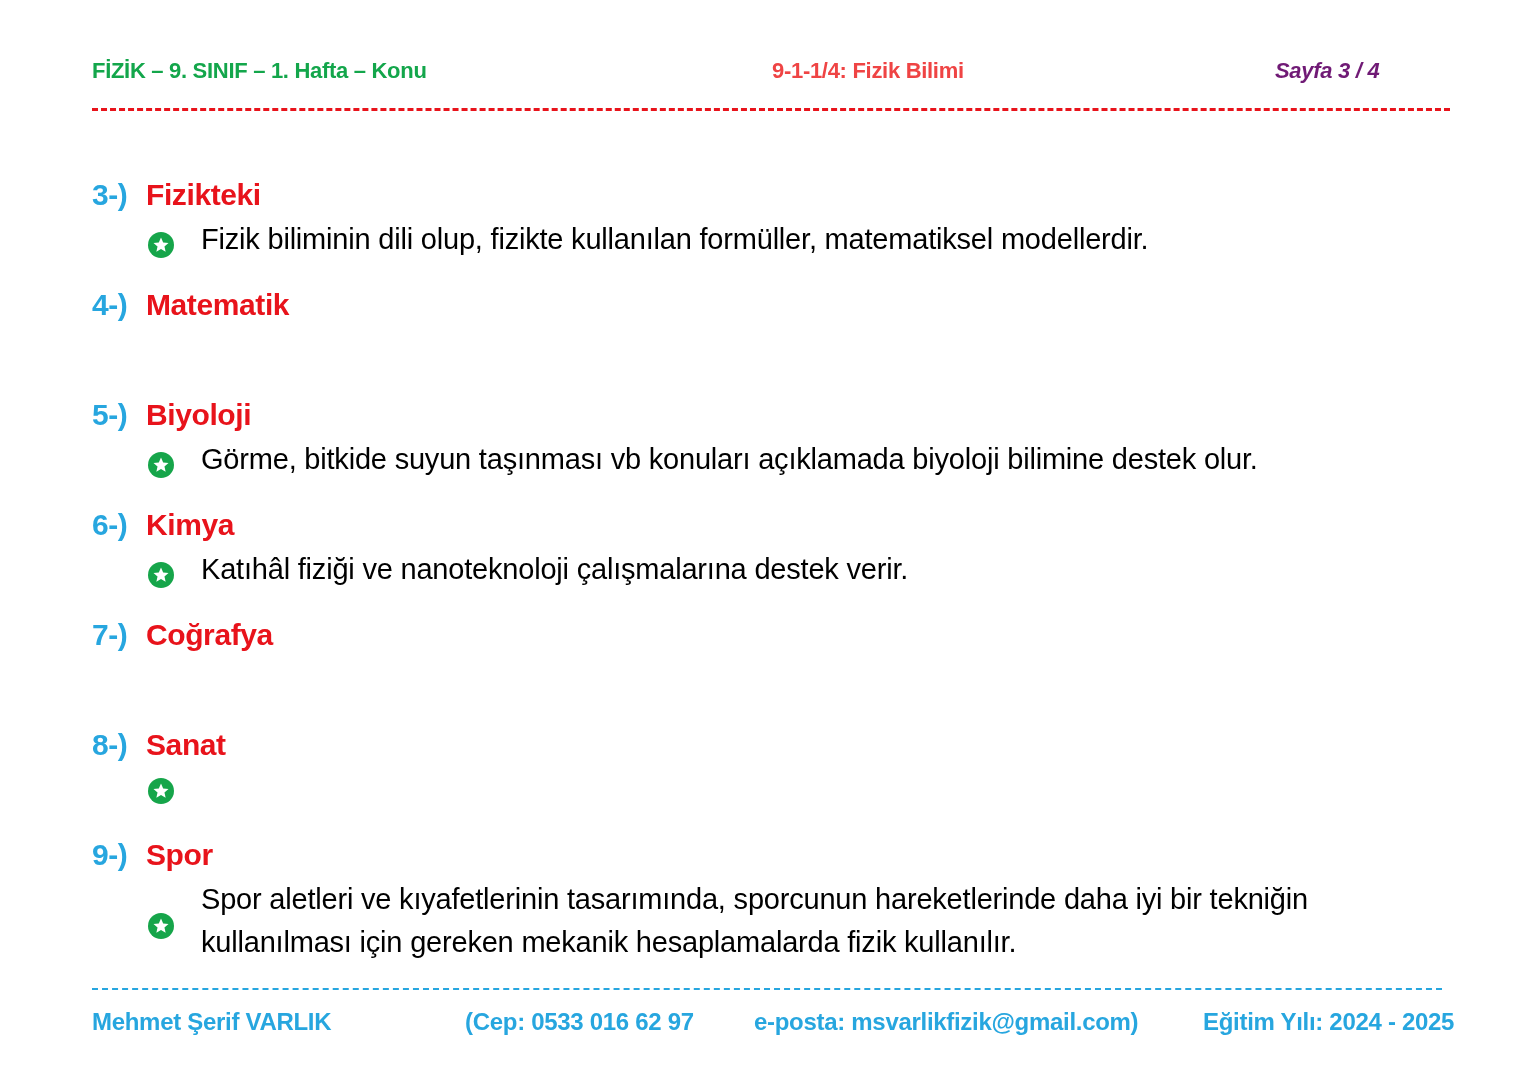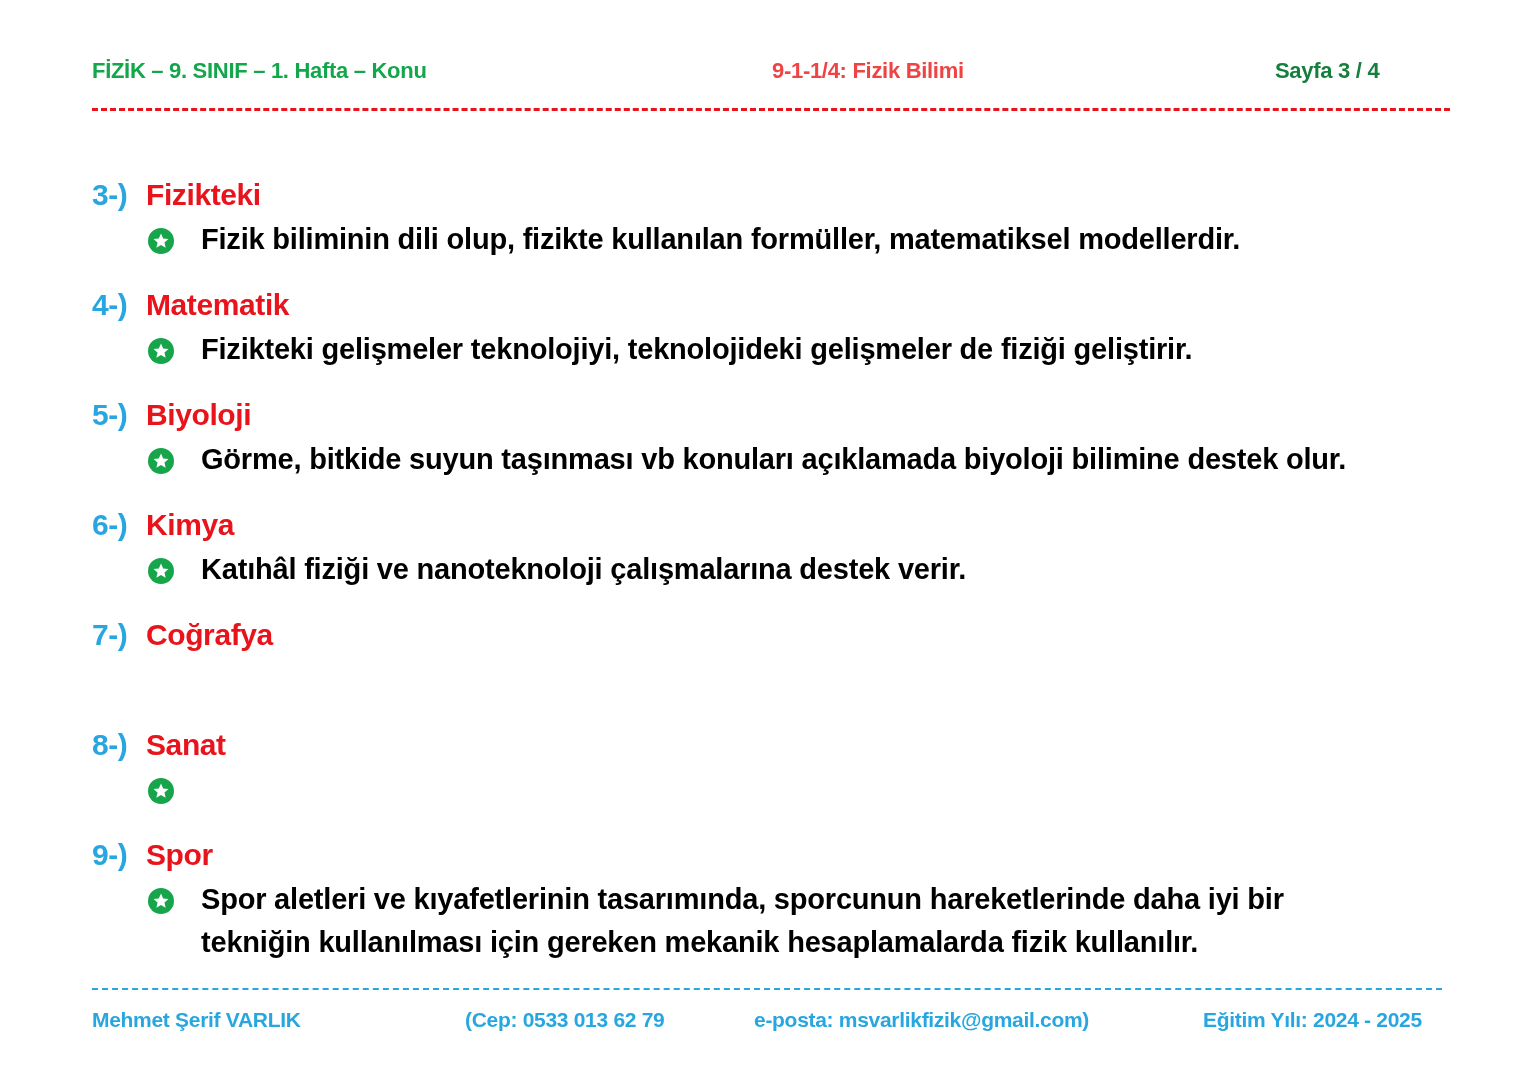--- a/index.html
+++ b/index.html
@@ -2,33 +2,33 @@
 <html><head>
 <meta charset="utf-8">
 <style>
   html, body { margin:0; padding:0; background:#ffffff; }
   body { width:1532px; height:1080px; position:relative; overflow:hidden;
          font-family:"Liberation Sans", sans-serif; }
   .page { position:absolute; left:0; top:0; width:1532px; height:1080px; }
   .hdr { position:absolute; top:58px; font-weight:bold; font-size:22px; letter-spacing:-0.3px; }
   .hdr-left { left:92px; color:#13a64b; }
   .hdr-mid { left:772px; color:#ef4444; }
-  .hdr-right { left:1275px; color:#15803d; }
+  .hdr-right { left:1275px; color:#701a75;font-style:italic; }
   .dash { position:absolute; height:0; border-top:3px dashed; }
   .dash-top { left:92px; top:108px; width:1358px; border-color:#e8131b; }
   .dash-bot { left:92px; top:988px; width:1350px; border-color:#27a6df; border-top-width:2px; }
   .section { position:absolute; left:92px; width:1380px; }
   .sec-title { display:flex; align-items:baseline; font-weight:bold; font-size:30px; height:40px; letter-spacing:-0.4px; }
   .sec-num { color:#27a6df; width:54px; }
   .sec-name { color:#e8131b; }
-  .item { display:flex; align-items:flex-start; margin-left:56px; margin-top:6px;font-weight:bold; }
+  .item { display:flex; align-items:center; margin-left:56px; margin-top:6px; }
   .star { width:26px; height:26px; border-radius:50%; background:#16a54a; display:flex; align-items:center; justify-content:center; margin-top:4px; flex-shrink:0; }
   .star svg { width:18px; height:18px; }
   .item-text { margin-left:27px; font-size:29px; color:#000; line-height:43px; letter-spacing:-0.2px; margin-top:-6px; }
-  .ftr { position:absolute; top:1008px; font-weight:bold; font-size:21px; color:#27a6df; letter-spacing:-0.3px; }
+  .ftr { position:absolute; top:1008px; font-weight:bold; font-size:24px; color:#27a6df; letter-spacing:-0.3px; }
   .ftr-name { left:92px; }
   .ftr-phone { left:465px; }
   .ftr-email { left:754px; }
   .ftr-year { left:1203px; }
 </style>
 </head>
 <body>
 
 <div class="page">
   <div class="hdr hdr-left">FİZİK – 9. SINIF – 1. Hafta – Konu</div>
@@ -48,28 +48,20 @@
           </svg>
         </span>
         <span class="item-text">Fizik biliminin dili olup, fizikte kullanılan formüller, matematiksel modellerdir.</span>
       </div>
   </div>
 
   <div class="section" style="top:288px;">
     <div class="sec-title">
         <span class="sec-num">4-)</span>
         <span class="sec-name">Matematik</span>
-      </div>
-    <div class="item">
-        <span class="star">
-          <svg viewBox="0 0 24 24">
-            <path d="M12 2l2.9 6.6 7.1.6-5.4 4.7 1.6 7-6.2-3.7-6.2 3.7 1.6-7L2 9.2l7.1-.6z" fill="#fff"></path>
-          </svg>
-        </span>
-        <span class="item-text">Fizikteki gelişmeler teknolojiyi, teknolojideki gelişmeler de fiziği geliştirir.</span>
       </div>
   </div>
 
   <div class="section" style="top:398px;">
     <div class="sec-title">
         <span class="sec-num">5-)</span>
         <span class="sec-name">Biyoloji</span>
       </div>
     <div class="item">
         <span class="star">
@@ -127,16 +119,16 @@
           <svg viewBox="0 0 24 24">
             <path d="M12 2l2.9 6.6 7.1.6-5.4 4.7 1.6 7-6.2-3.7-6.2 3.7 1.6-7L2 9.2l7.1-.6z" fill="#fff"></path>
           </svg>
         </span>
         <span class="item-text" style="width:1200px;">Spor aletleri ve kıyafetlerinin tasarımında, sporcunun hareketlerinde daha iyi bir tekniğin kullanılması için gereken mekanik hesaplamalarda fizik kullanılır.</span>
       </div>
   </div>
 
   <div class="dash dash-bot"></div>
   <div class="ftr ftr-name">Mehmet Şerif VARLIK</div>
-  <div class="ftr ftr-phone">(Cep: 0533 013 62 79</div>
+  <div class="ftr ftr-phone">(Cep: 0533 016 62 97</div>
   <div class="ftr ftr-email">e-posta: msvarlikfizik@gmail.com)</div>
   <div class="ftr ftr-year">Eğitim Yılı: 2024 - 2025</div>
 </div>
 
 </body></html>

